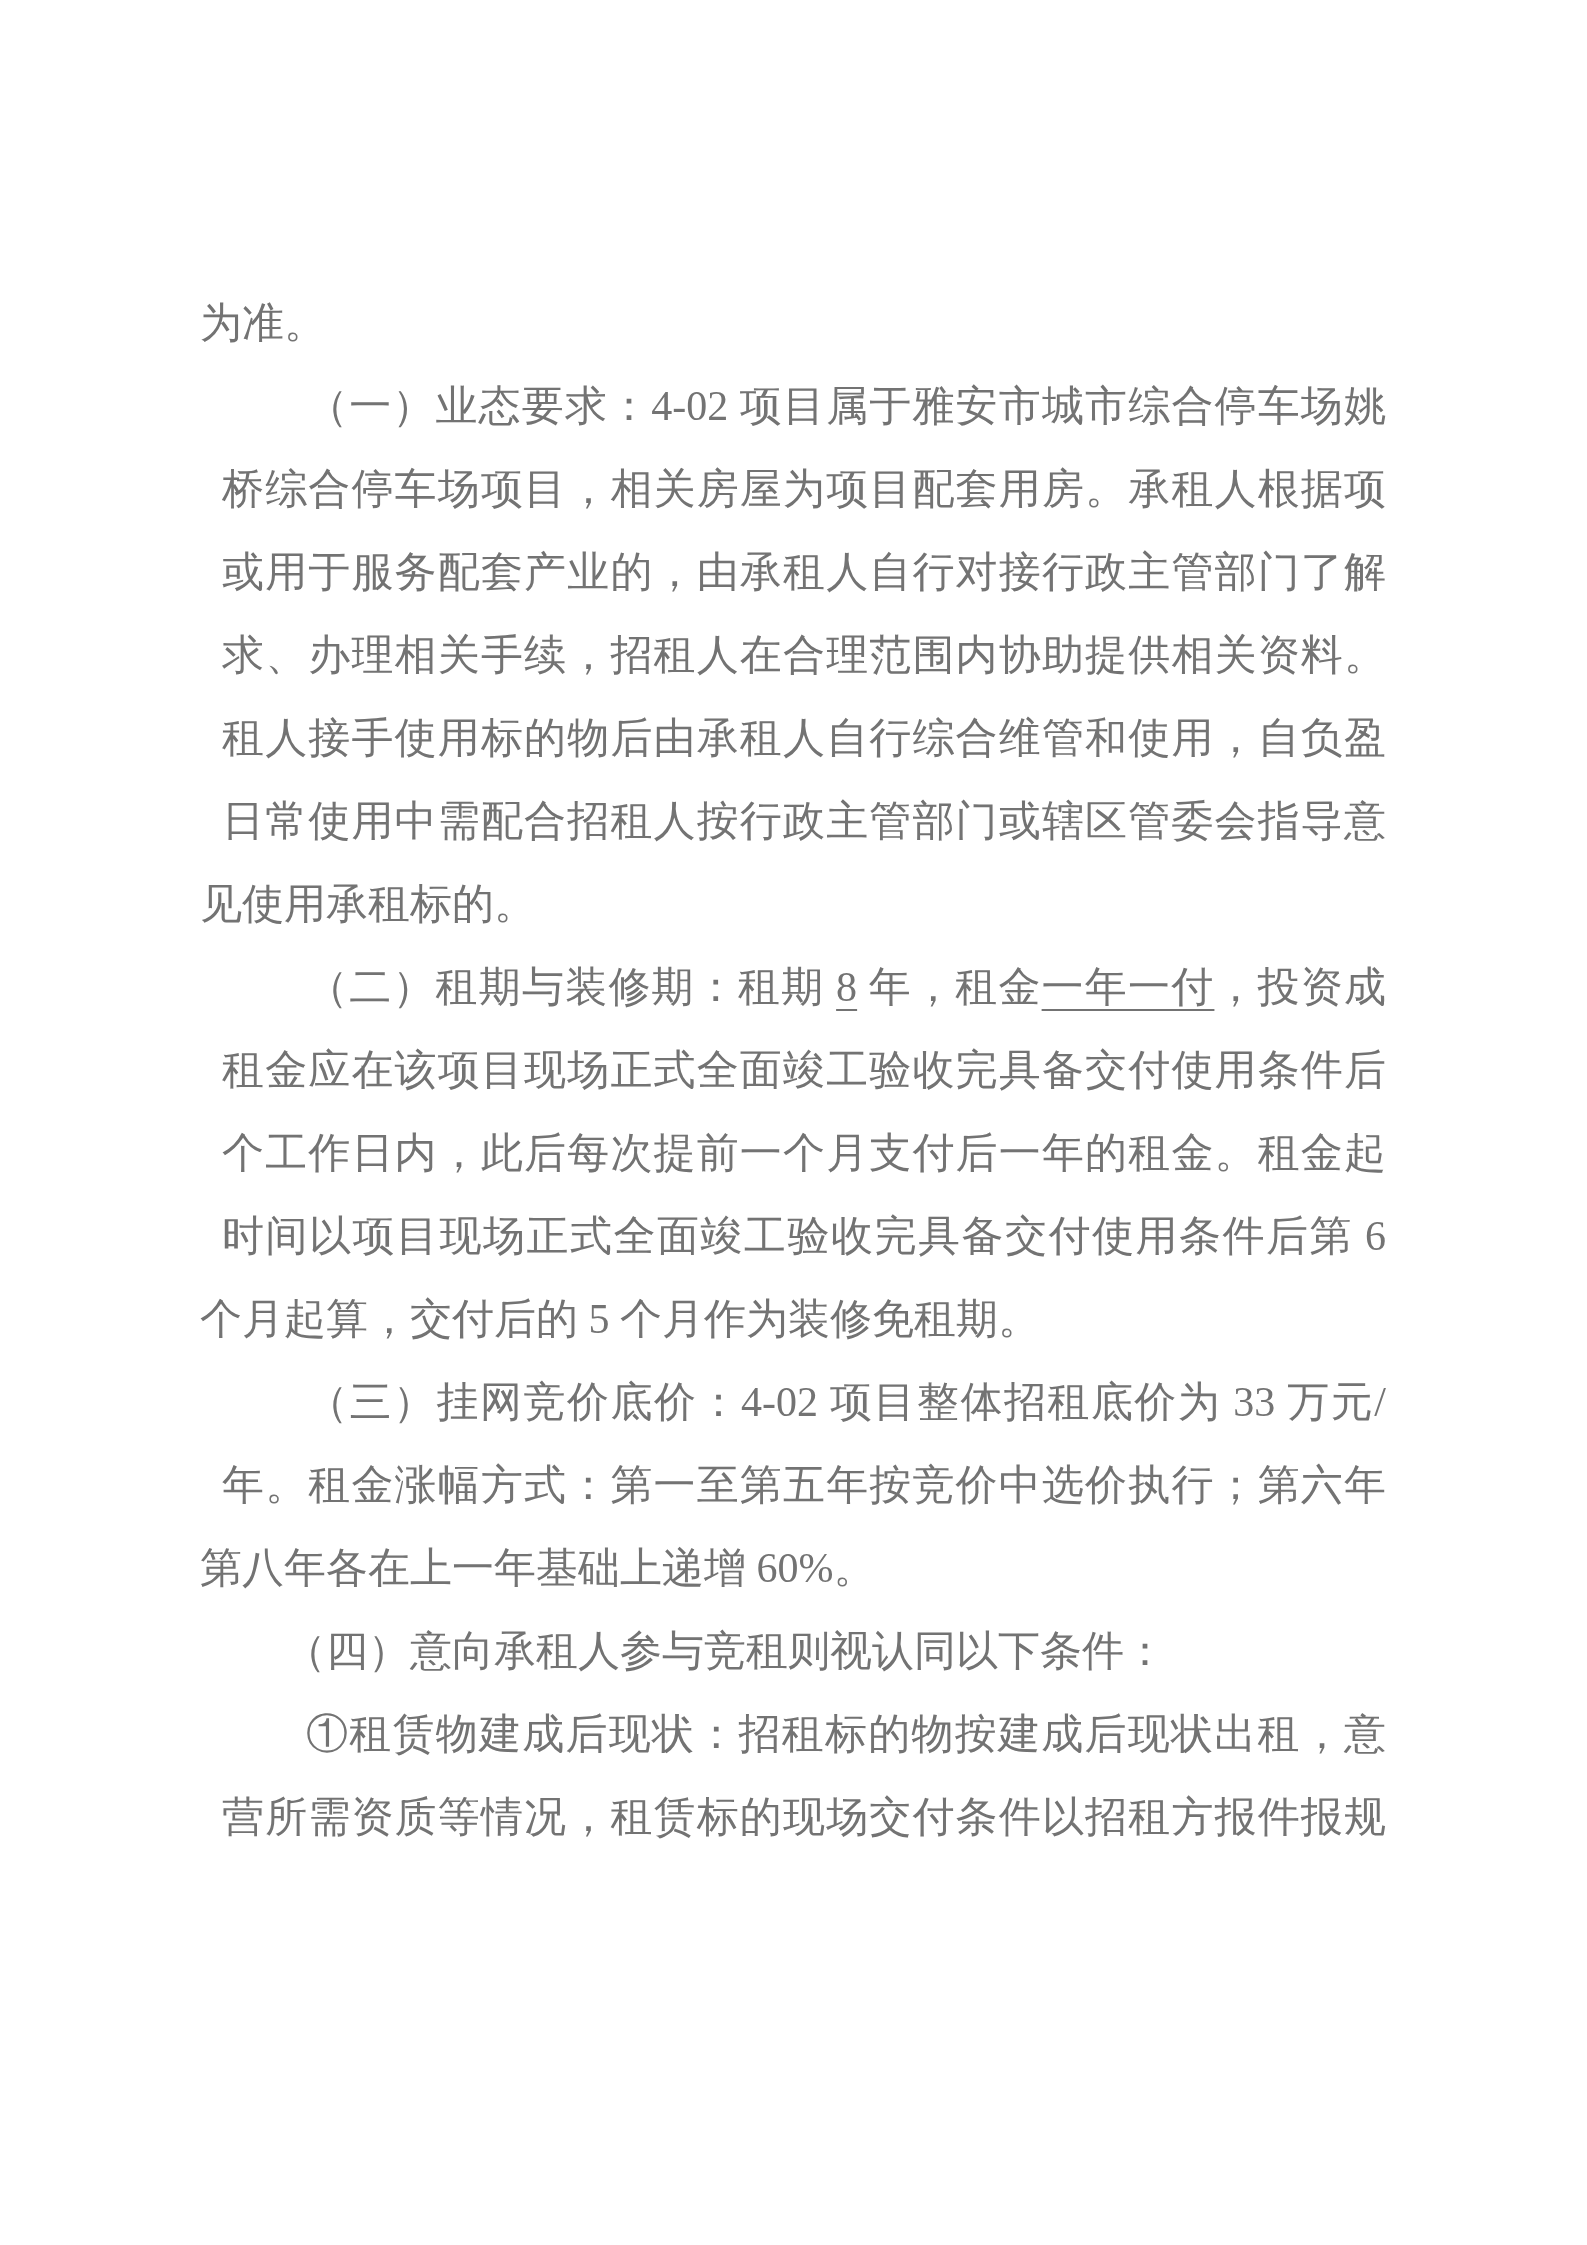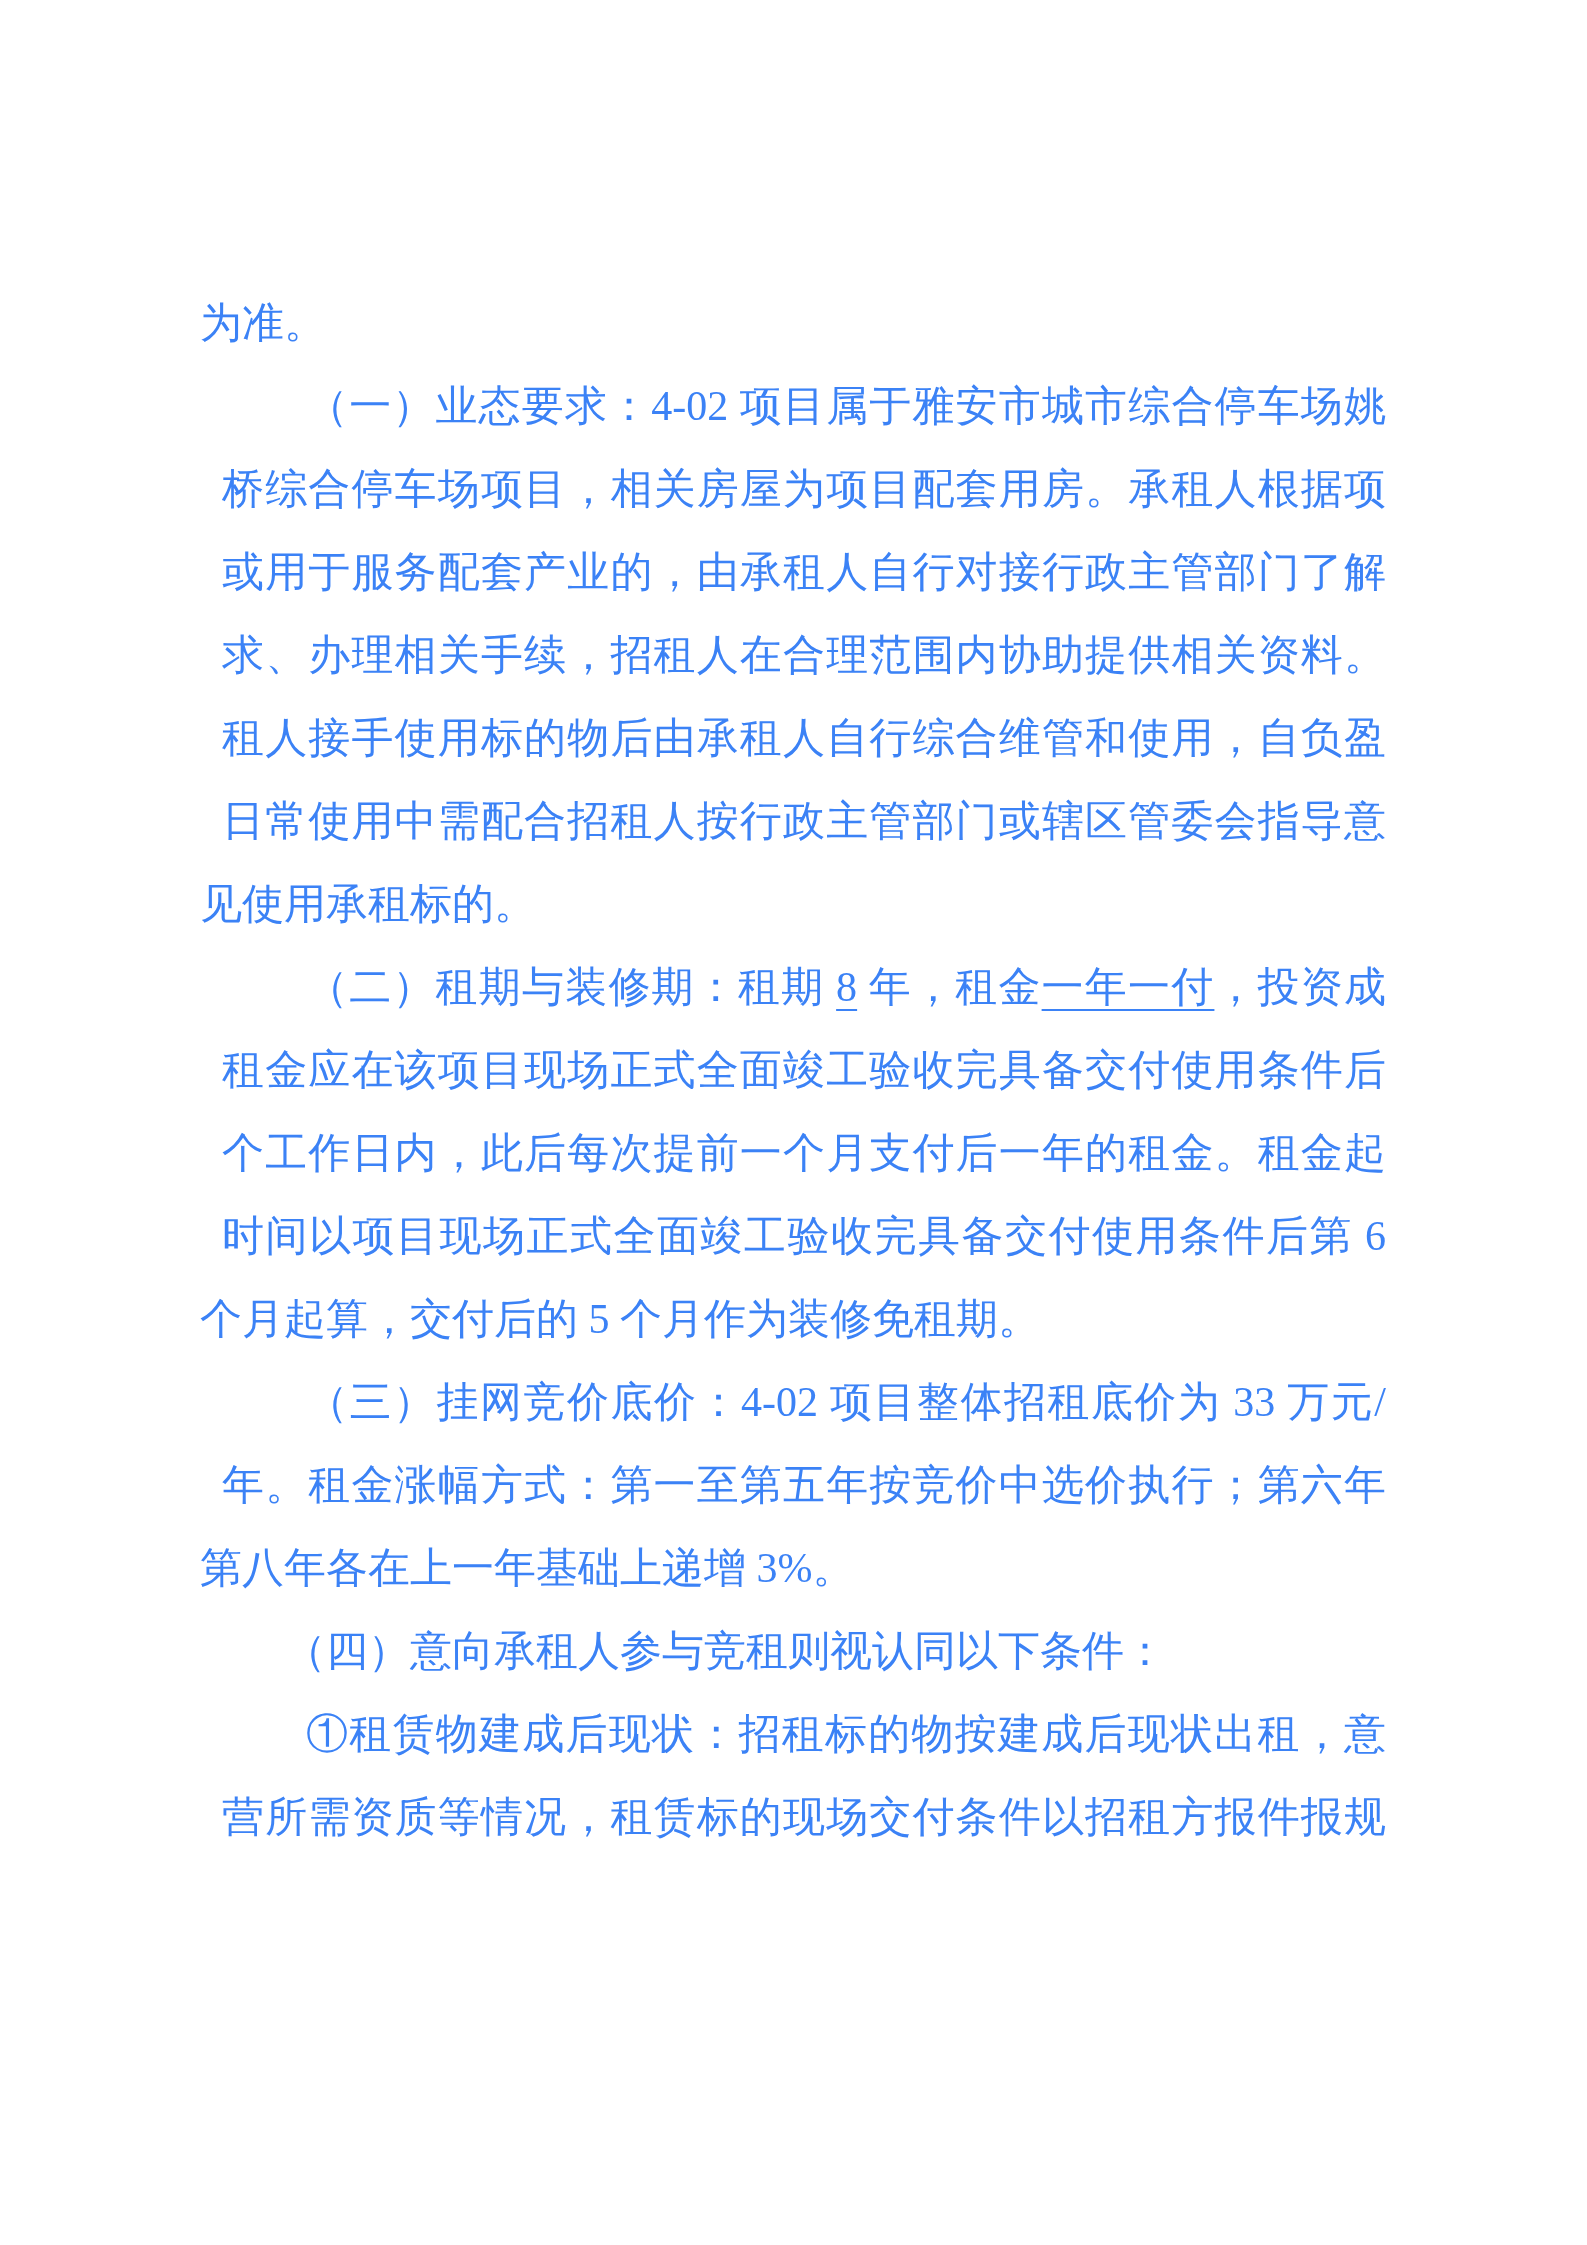--- a/index.html
+++ b/index.html
@@ -13,21 +13,21 @@
     height: 2245px;
     margin: 0 auto;
     background: #ffffff;
     overflow: hidden;
   }
   .doc-body {
     position: absolute;
     left: 200px;
     top: 282px;
     width: 1186px;
-    color: #3b82f6;
+    color: #737373;
     font-family: "Liberation Serif", "DejaVu Serif", serif;
     font-size: 42px;
     line-height: 83px;
     font-weight: 400;
   }
   .line {
     height: 83px;
     overflow: hidden;
     text-align: justify;
     text-justify: inter-ideograph;
@@ -58,18 +58,18 @@
       <div class="line fill"><span class="run">租人接手使用标的物后由承租人自行综合维管和使用，自负盈亏，</span></div>
       <div class="line fill"><span class="run">日常使用中需配合招租人按行政主管部门或辖区管委会指导意</span></div>
       <div class="line"><span class="run">见使用承租标的。</span></div>
       <div class="line fill indent"><span class="run">（二）租期与装修期：租期 </span><span class="run underline">8</span><span class="run"> 年，租金</span><span class="run underline">一年一付</span><span class="run">，投资成本</span></div>
       <div class="line fill"><span class="run">租金应在该项目现场正式全面竣工验收完具备交付使用条件后 5</span></div>
       <div class="line fill"><span class="run">个工作日内，此后每次提前一个月支付后一年的租金。租金起算</span></div>
       <div class="line fill"><span class="run">时间以项目现场正式全面竣工验收完具备交付使用条件后第 6</span></div>
       <div class="line"><span class="run">个月起算，交付后的 5 个月作为装修免租期。</span></div>
       <div class="line fill indent"><span class="run">（三）挂网竞价底价：4-02 项目整体招租底价为 33 万元/</span></div>
       <div class="line fill"><span class="run">年。租金涨幅方式：第一至第五年按竞价中选价执行；第六年至</span></div>
-      <div class="line"><span class="run">第八年各在上一年基础上递增 3%。</span></div>
+      <div class="line"><span class="run">第八年各在上一年基础上递增 60%。</span></div>
       <div class="line indent"><span class="run">（四）意向承租人参与竞租则视认同以下条件：</span></div>
       <div class="line fill indent"><span class="run">①租赁物建成后现状：招租标的物按建成后现状出租，意向</span></div>
       <div class="line fill"><span class="run">营所需资质等情况，租赁标的现场交付条件以招租方报件报规建</span></div>
     </div>
 </div>
 
 </body></html>

